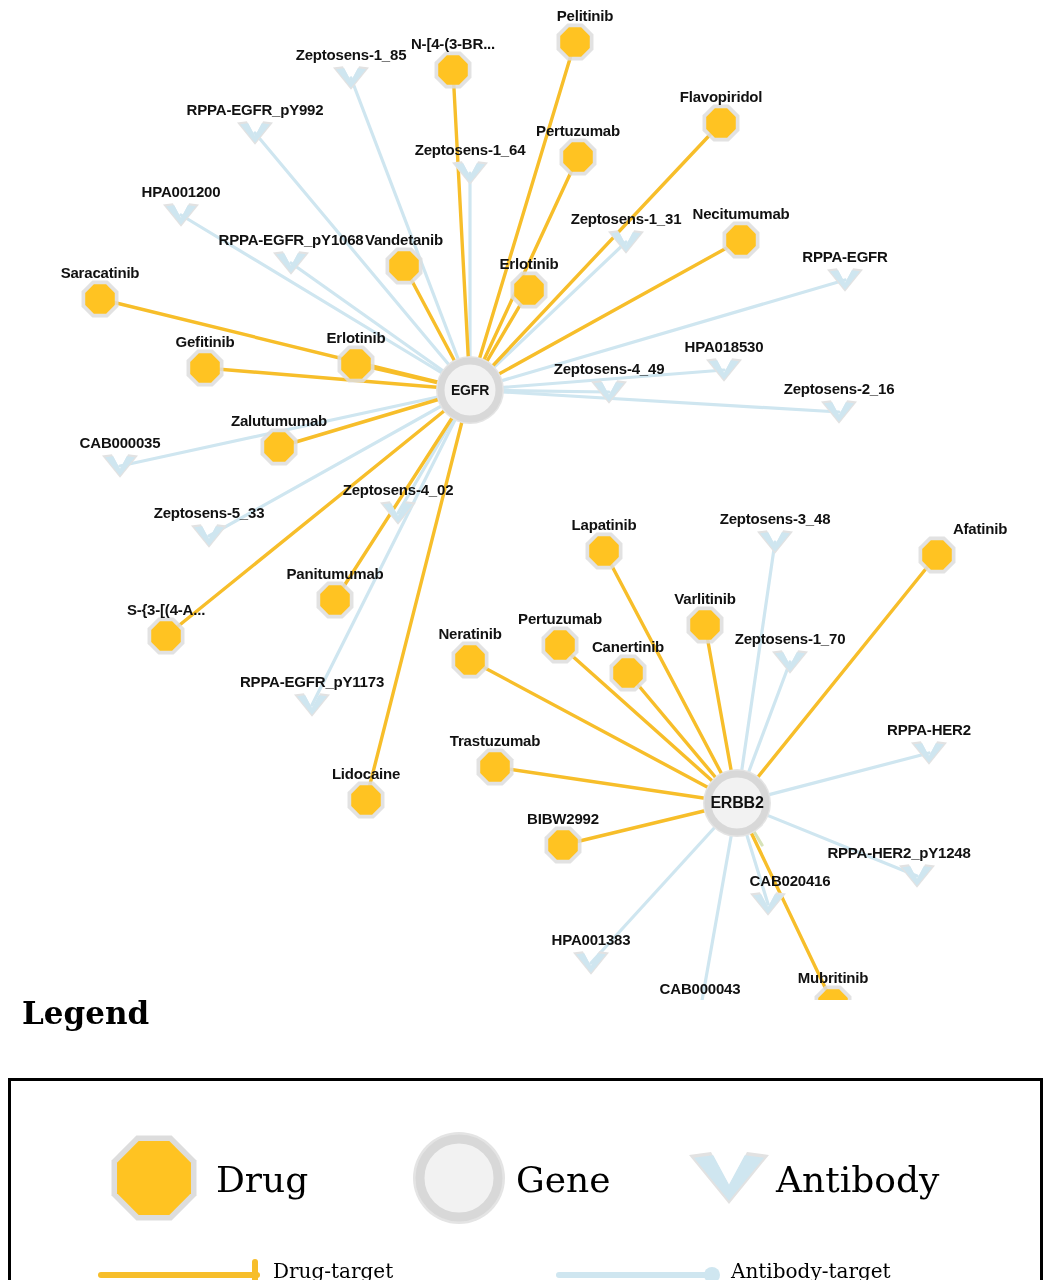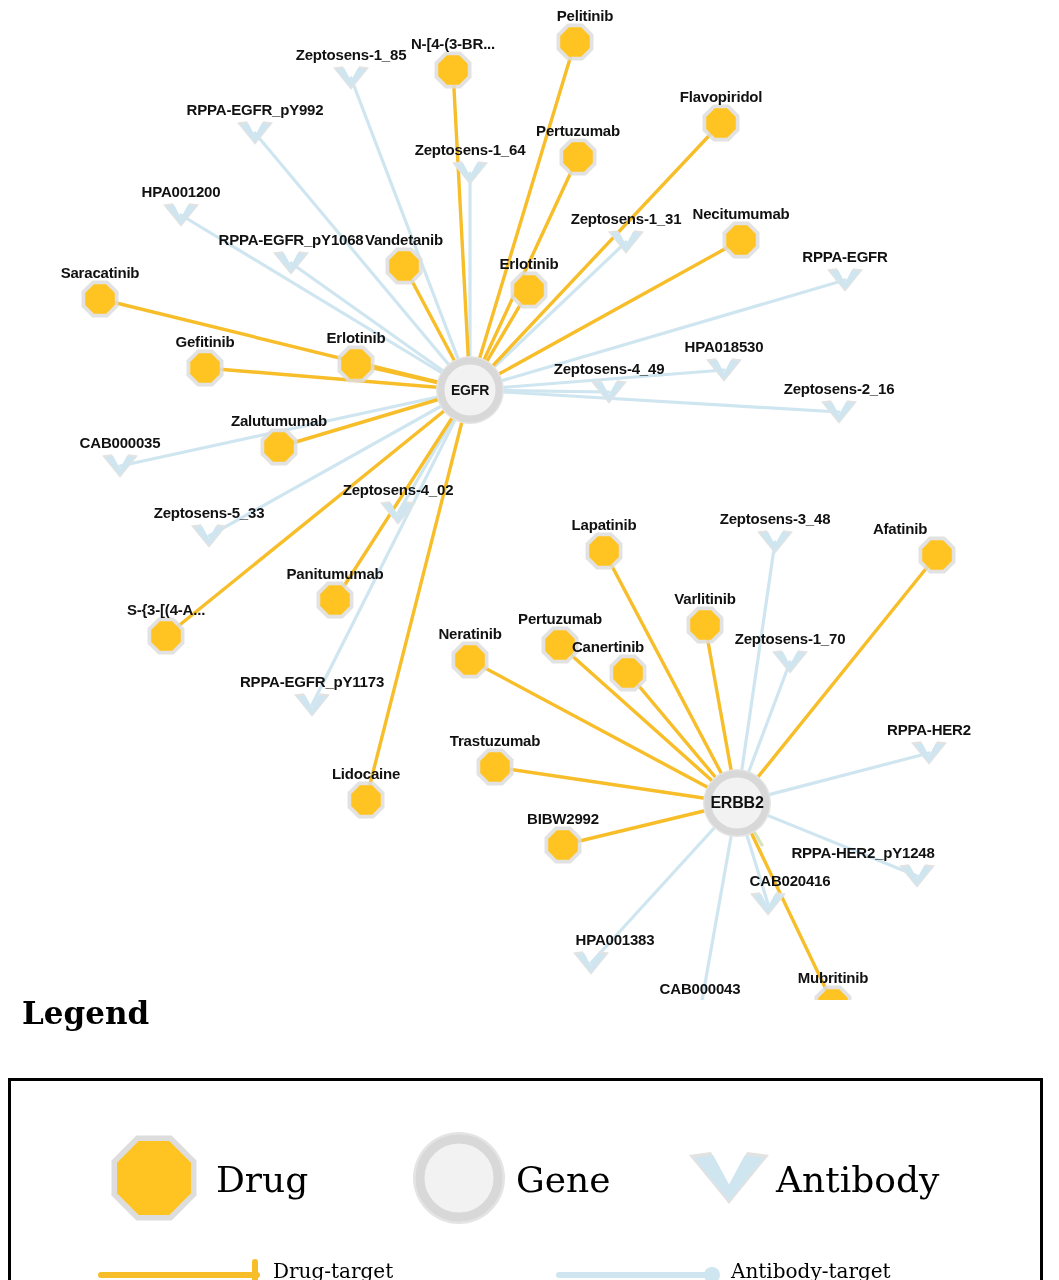--- a/index.html
+++ b/index.html
@@ -210,43 +210,43 @@
       <div class="node-label" style="left: 724px; top: 346px;">HPA018530</div>
       <div class="node-label" style="left: 609px; top: 368px;">Zeptosens-4_49</div>
       <div class="node-label" style="left: 839px; top: 388px;">Zeptosens-2_16</div>
       <div class="node-label" style="left: 120px; top: 442px;">CAB000035</div>
       <div class="node-label" style="left: 398px; top: 489px;">Zeptosens-4_02</div>
       <div class="node-label" style="left: 209px; top: 512px;">Zeptosens-5_33</div>
       <div class="node-label" style="left: 775px; top: 518px;">Zeptosens-3_48</div>
       <div class="node-label" style="left: 790px; top: 638px;">Zeptosens-1_70</div>
       <div class="node-label" style="left: 312px; top: 681px;">RPPA-EGFR_pY1173</div>
       <div class="node-label" style="left: 929px; top: 729px;">RPPA-HER2</div>
-      <div class="node-label" style="left: 863px; top: 852px;">RPPA-HER2_pY1248</div>
+      <div class="node-label" style="left: 899px; top: 852px;">RPPA-HER2_pY1248</div>
       <div class="node-label" style="left: 790px; top: 880px;">CAB020416</div>
-      <div class="node-label" style="left: 615px; top: 939px;">HPA001383</div>
+      <div class="node-label" style="left: 591px; top: 939px;">HPA001383</div>
       <div class="node-label" style="left: 700px; top: 988px;">CAB000043</div>
       <div class="node-label" style="left: 575px; top: 15px; padding-left: 20px;">Pelitinib</div>
       <div class="node-label" style="left: 453px; top: 43px;">N-[4-(3-BR...</div>
       <div class="node-label" style="left: 721px; top: 96px;">Flavopiridol</div>
       <div class="node-label" style="left: 578px; top: 130px;">Pertuzumab</div>
       <div class="node-label" style="left: 741px; top: 213px;">Necitumumab</div>
       <div class="node-label" style="left: 404px; top: 239px;">Vandetanib</div>
       <div class="node-label" style="left: 529px; top: 263px;">Erlotinib</div>
       <div class="node-label" style="left: 100px; top: 272px;">Saracatinib</div>
       <div class="node-label" style="left: 356px; top: 337px;">Erlotinib</div>
       <div class="node-label" style="left: 205px; top: 341px;">Gefitinib</div>
       <div class="node-label" style="left: 279px; top: 420px;">Zalutumumab</div>
       <div class="node-label" style="left: 604px; top: 524px;">Lapatinib</div>
-      <div class="node-label" style="left: 900px; top: 528px;">Afatinib</div>
+      <div class="node-label" style="left: 980px; top: 528px;">Afatinib</div>
       <div class="node-label" style="left: 335px; top: 573px;">Panitumumab</div>
       <div class="node-label" style="left: 705px; top: 598px;">Varlitinib</div>
       <div class="node-label" style="left: 166px; top: 609px;">S-{3-[(4-A...</div>
       <div class="node-label" style="left: 560px; top: 618px;">Pertuzumab</div>
       <div class="node-label" style="left: 470px; top: 633px;">Neratinib</div>
-      <div class="node-label" style="left: 608px; top: 646px;">Canertinib</div>
+      <div class="node-label" style="left: 628px; top: 646px;">Canertinib</div>
       <div class="node-label" style="left: 495px; top: 740px;">Trastuzumab</div>
       <div class="node-label" style="left: 366px; top: 773px;">Lidocaine</div>
       <div class="node-label" style="left: 563px; top: 818px;">BIBW2992</div>
       <div class="node-label" style="left: 833px; top: 977px;">Mubritinib</div>
       <div class="node-label" style="left: 470px; top: 390px; font-size: 14px;">EGFR</div>
       <div class="node-label" style="left: 737px; top: 803px; font-size: 16px;">ERBB2</div>
     </div>
 </div>
 
 <div class="legend-title">Legend</div>

